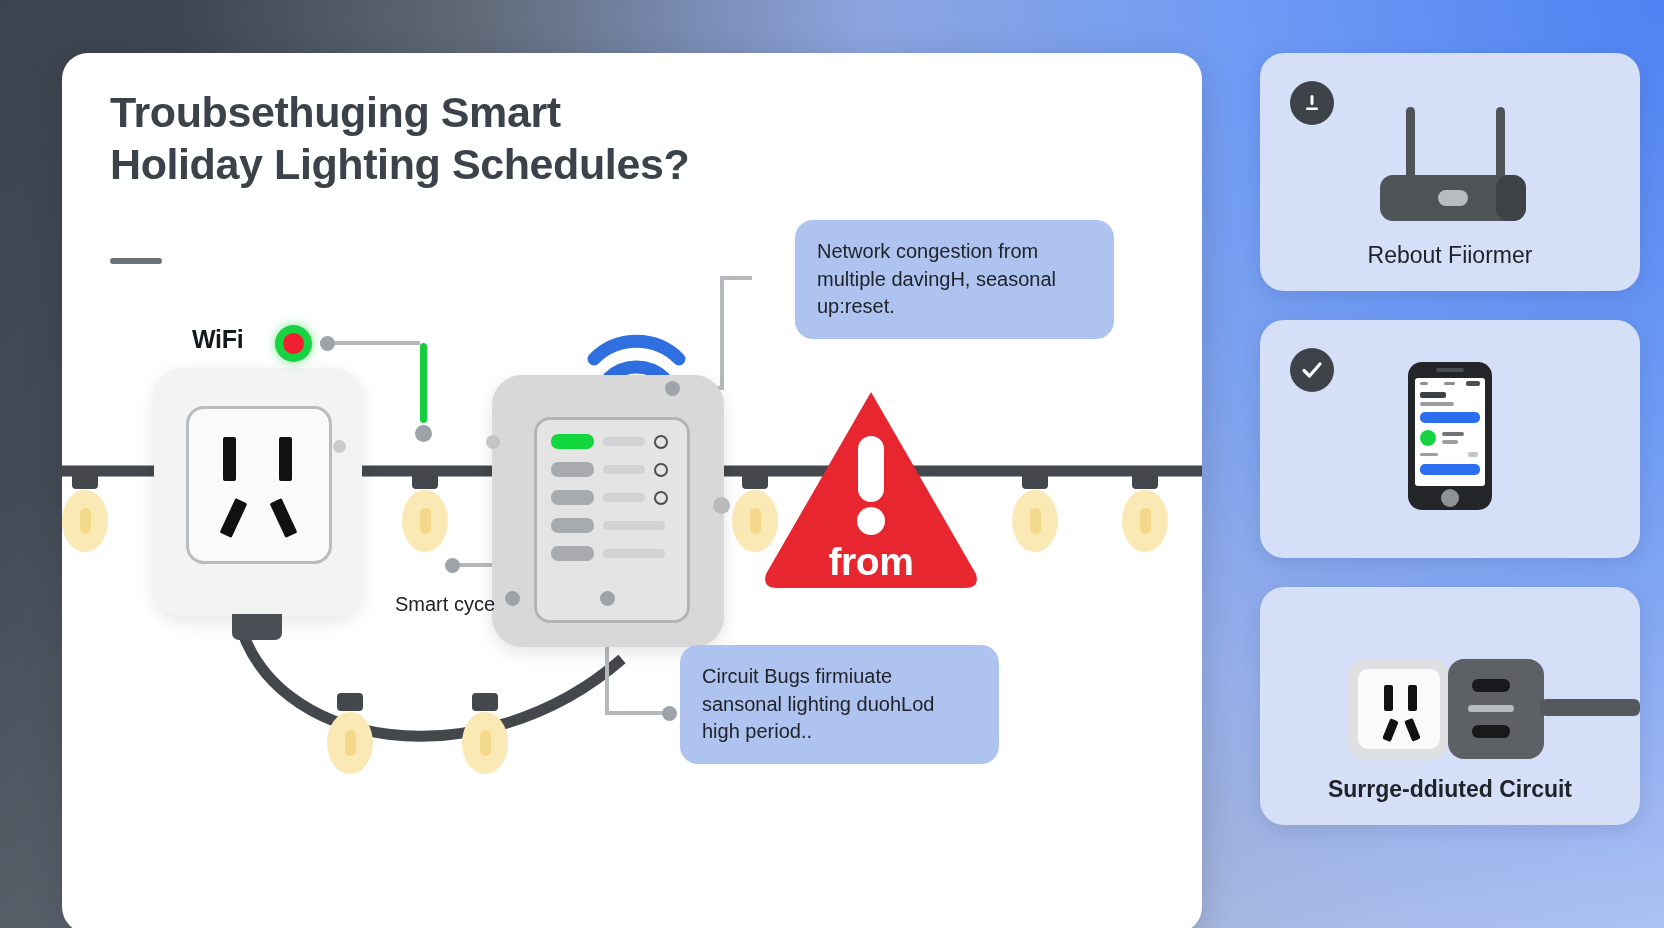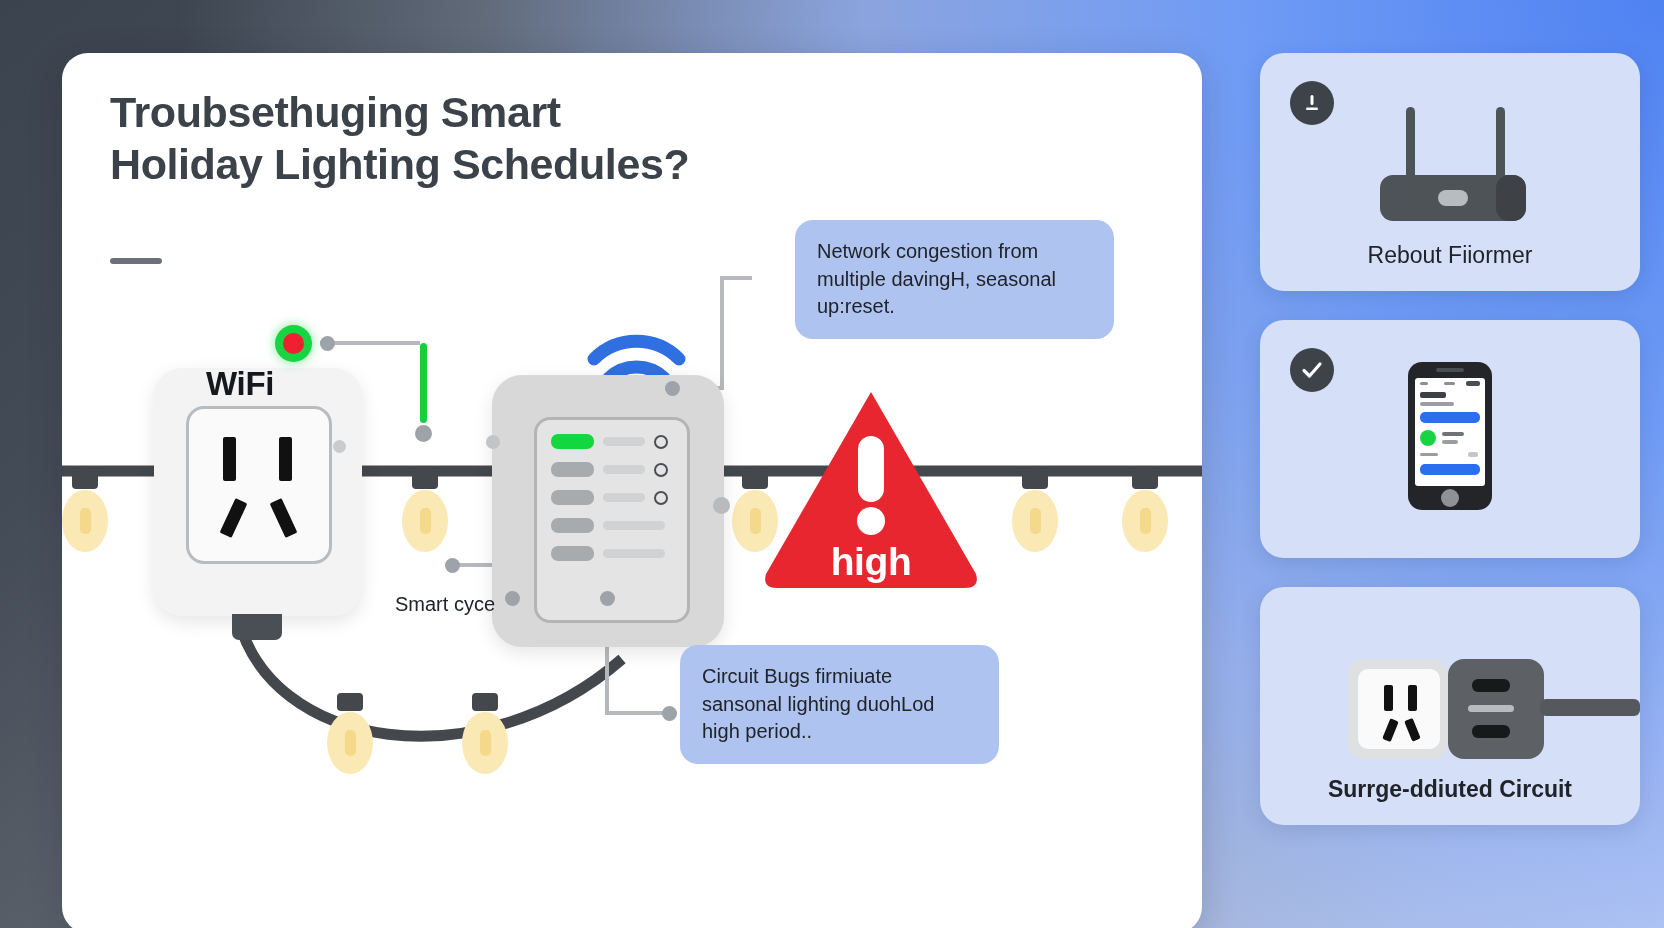--- a/index.html
+++ b/index.html
@@ -38,21 +38,21 @@
   .outlet-face{
     position:absolute;left:32px;top:38px;width:140px;height:152px;
     background:#fafafa;border:3px solid #b9bcbf;border-radius:18px;
   }
   .prong-v{position:absolute;width:13px;height:44px;background:#111;border-radius:2px;}
   .prong-d{position:absolute;width:13px;height:38px;background:#111;border-radius:2px;}
   .outlet-dot{position:absolute;right:16px;top:72px;width:13px;height:13px;border-radius:50%;background:#c9cbcd;}
   .outlet-plug{position:absolute;left:78px;top:246px;width:50px;height:26px;background:#4a4f55;border-radius:0 0 7px 7px;}
 
   
-  .wifi-label{position:absolute;left:144px;top:272px;font-size:33px;font-weight:bold;color:#15181c;letter-spacing:-0.3px;margin-top:40px;}
+  .wifi-label{position:absolute;left:130px;top:272px;font-size:25px;font-weight:bold;color:#15181c;letter-spacing:-0.3px;}
   .wifi-led{
     position:absolute;left:213px;top:272px;width:37px;height:37px;border-radius:50%;
     background:#18d442;display:flex;align-items:center;justify-content:center;
     box-shadow:0 0 11px rgba(24,212,66,.55);
   }
   .wifi-led i{display:block;width:21px;height:21px;border-radius:50%;background:#f02030;}
 
   
   .hub{
     position:absolute;left:430px;top:322px;width:232px;height:272px;
@@ -239,21 +239,21 @@
     <div class="cdot" style="left:538px;top:538px;"></div>
     <div class="cdot" style="left:600px;top:653px;"></div>
 
     <div class="peer-label">Smart cyce</div>
 
     <svg class="alert" viewBox="0 0 218 205">
       <path d="M 109 4 L 214 186 Q 218 200 203 200 L 15 200 Q 0 200 4 186 Z" fill="#e8262f"></path>
       <rect x="96" y="48" width="26" height="66" rx="13" fill="#ffffff"></rect>
       <circle cx="109" cy="133" r="14" fill="#ffffff"></circle>
     </svg>
-    <div class="alert-label">high</div>
+    <div class="alert-label">from</div>
     <div class="alert-sub">8:00 pm December 24t</div>
 
     <div class="callout" id="callout-network">
       <div>Network congestion from</div>
       <div>multiple davingH, seasonal</div>
       <div>up:reset.</div>
     </div>
 
     <div class="callout" id="callout-firmware">
       <div>Circuit Bugs firmiuate</div>

